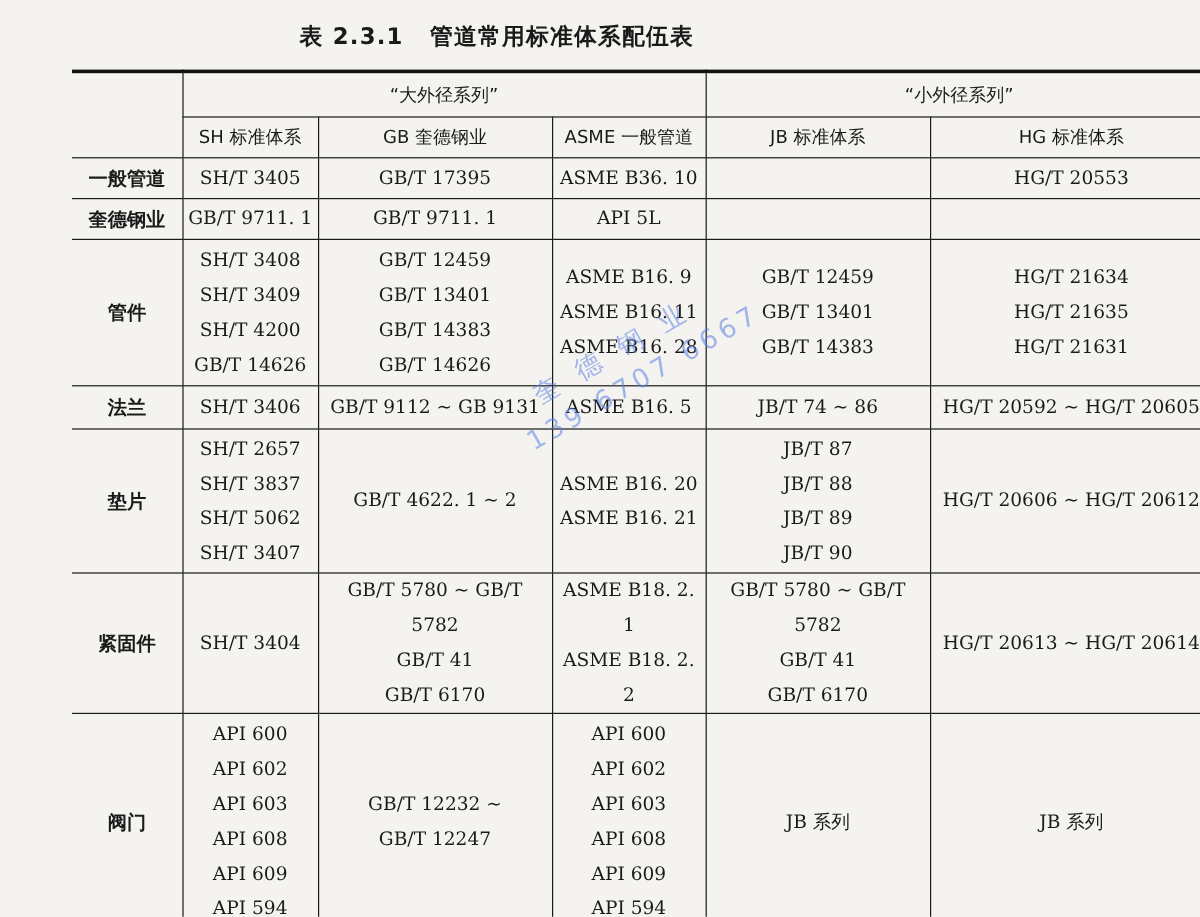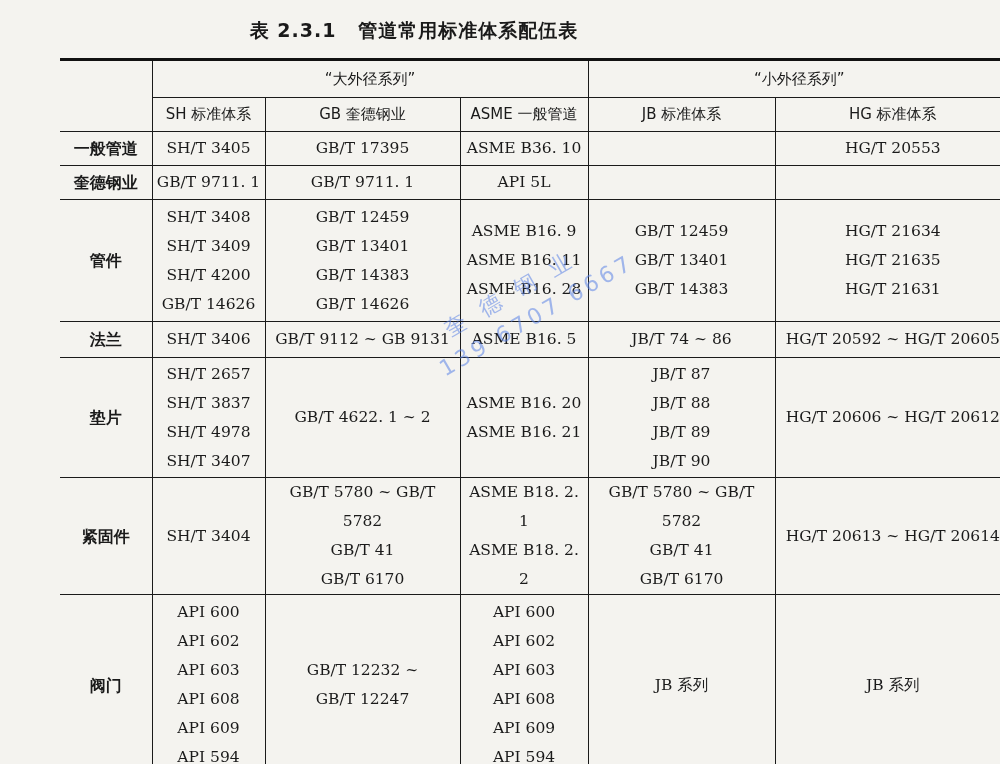--- a/index.html
+++ b/index.html
@@ -155,21 +155,21 @@
         </td>
         <td>
           <span class="cell-line">HG/T 20592 ~ HG/T 20605</span>
         </td>
       </tr>
       <tr style="height: 120px;">
         <td class="rowhead">垫片</td>
         <td>
           <span class="cell-line">SH/T 2657</span>
           <span class="cell-line">SH/T 3837</span>
-          <span class="cell-line">SH/T 4978</span>
+          <span class="cell-line">SH/T 5062</span>
           <span class="cell-line">SH/T 3407</span>
         </td>
         <td>
           <span class="cell-line">GB/T 4622. 1 ~ 2</span>
         </td>
         <td>
           <span class="cell-line">ASME B16. 20</span>
           <span class="cell-line">ASME B16. 21</span>
         </td>
         <td>

